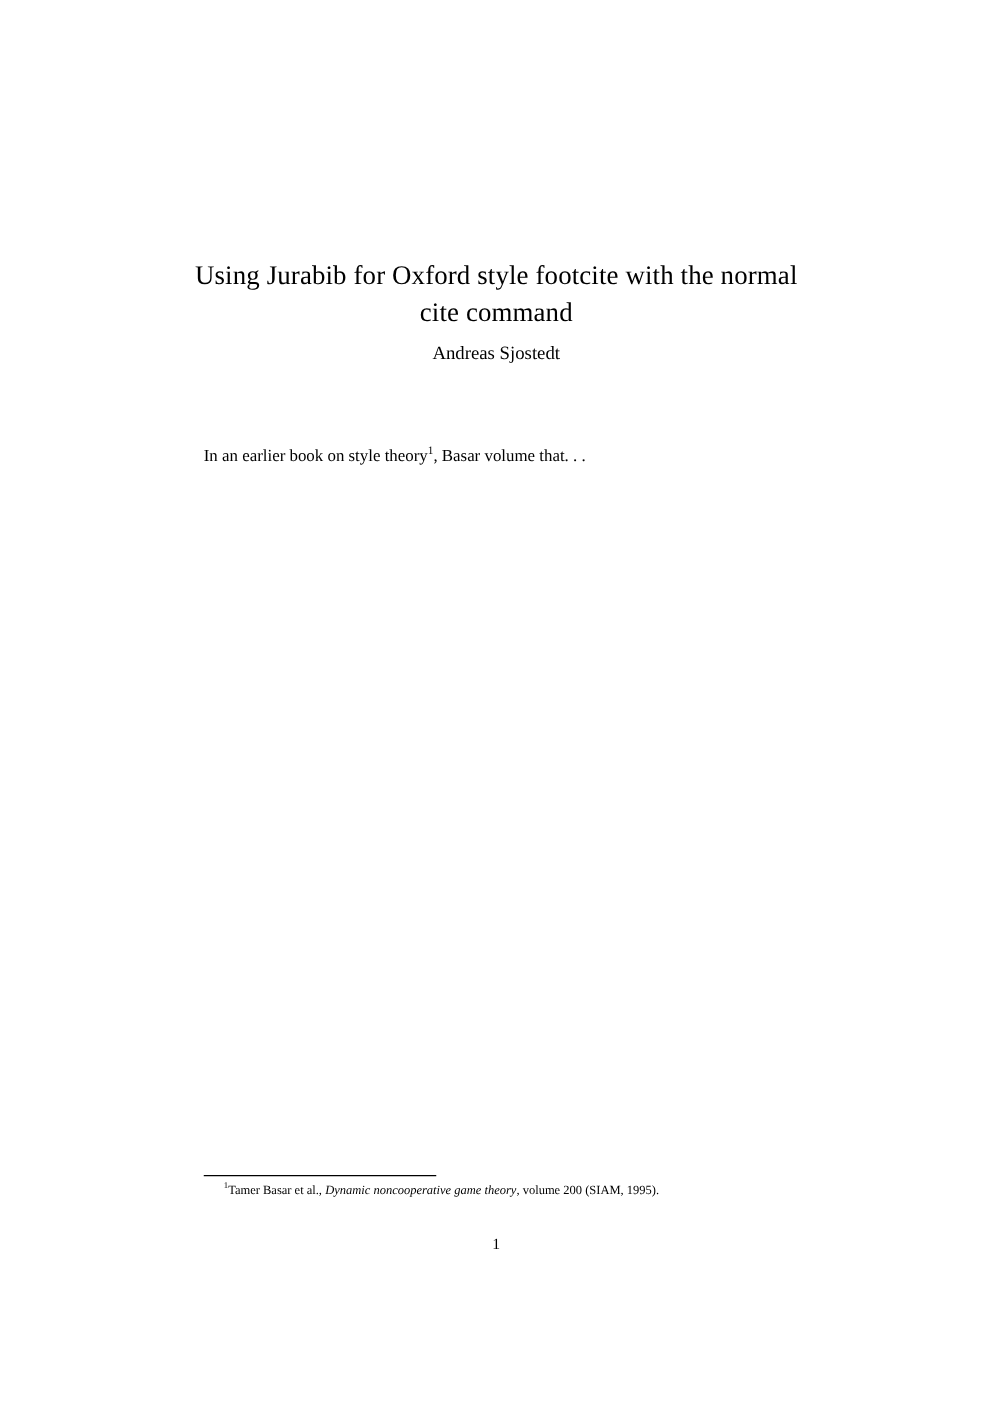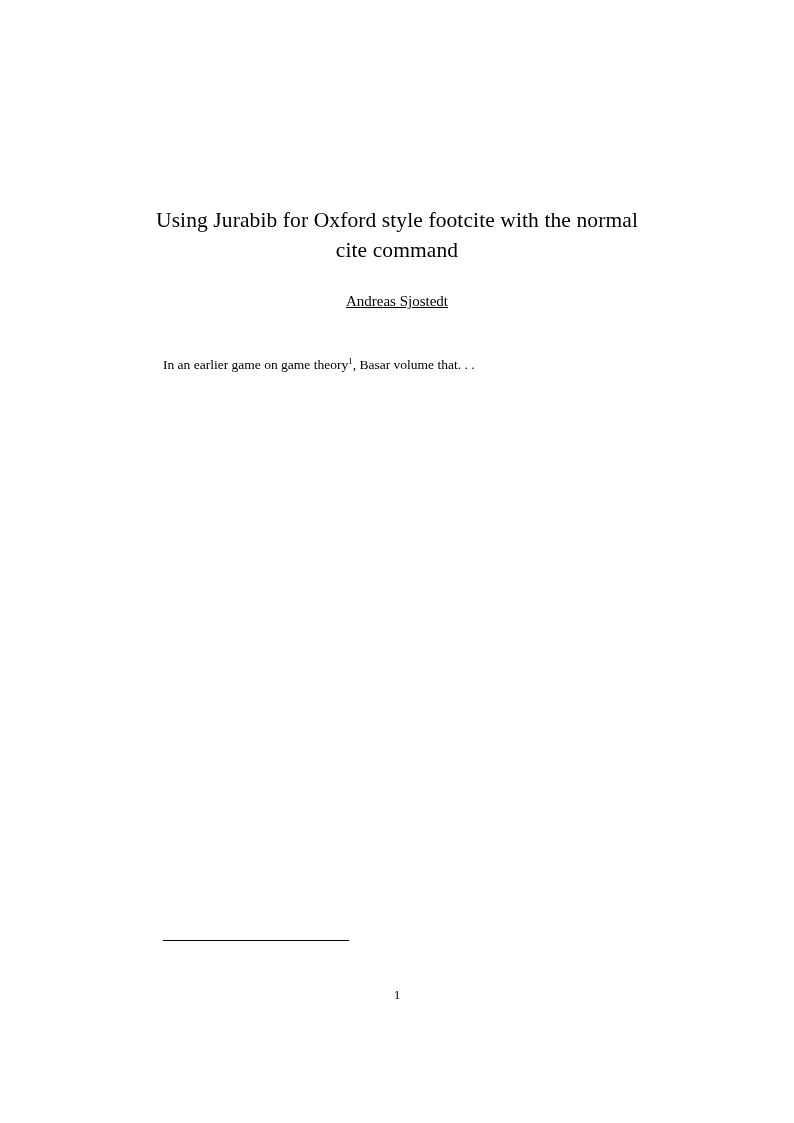--- a/index.html
+++ b/index.html
@@ -29,24 +29,23 @@
     text-align: center;
   }
   .doc-title {
     font-size: 21.5px;
     line-height: 30px;
     font-weight: normal;
     margin: 0;
     letter-spacing: 0.1px;
   }
   .doc-author {
-    margin-top: 26px;
+    margin-top: 8px;
     font-size: 15px;
     line-height: 20px;
-    text-decoration: underline;
   }
   .body-text {
     position: absolute;
     top: 341px;
     left: 139px;
     width: 516px;
     font-size: 13.5px;
     line-height: 20px;
     text-align: justify;
     text-indent: 24px;
@@ -94,22 +93,26 @@
 <body>
 
 <div class="page">
 
   <div class="title-block">
     <h1 class="doc-title">Using Jurabib for Oxford style footcite with the normal cite command</h1>
     <div class="doc-author">Andreas Sjostedt</div>
   </div>
 
   <p class="body-text">
-    <span>In an earlier game on game theory</span><sup>1</sup><span>, Basar volume that. . .</span>
+    <span>In an earlier book on style theory</span><sup>1</sup><span>, Basar volume that. . .</span>
   </p>
 
   <div class="footnote-area">
     <div class="footnote-rule"></div>
+    <div class="footnote-text">
+      <sup>1</sup><span>Tamer Basar et al.,</span>
+      <span class="it">Dynamic noncooperative game theory</span><span>, volume 200 (SIAM, 1995).</span>
+    </div>
   </div>
 
   <div class="page-number">1</div>
 
 </div>
 
 </body></html>

